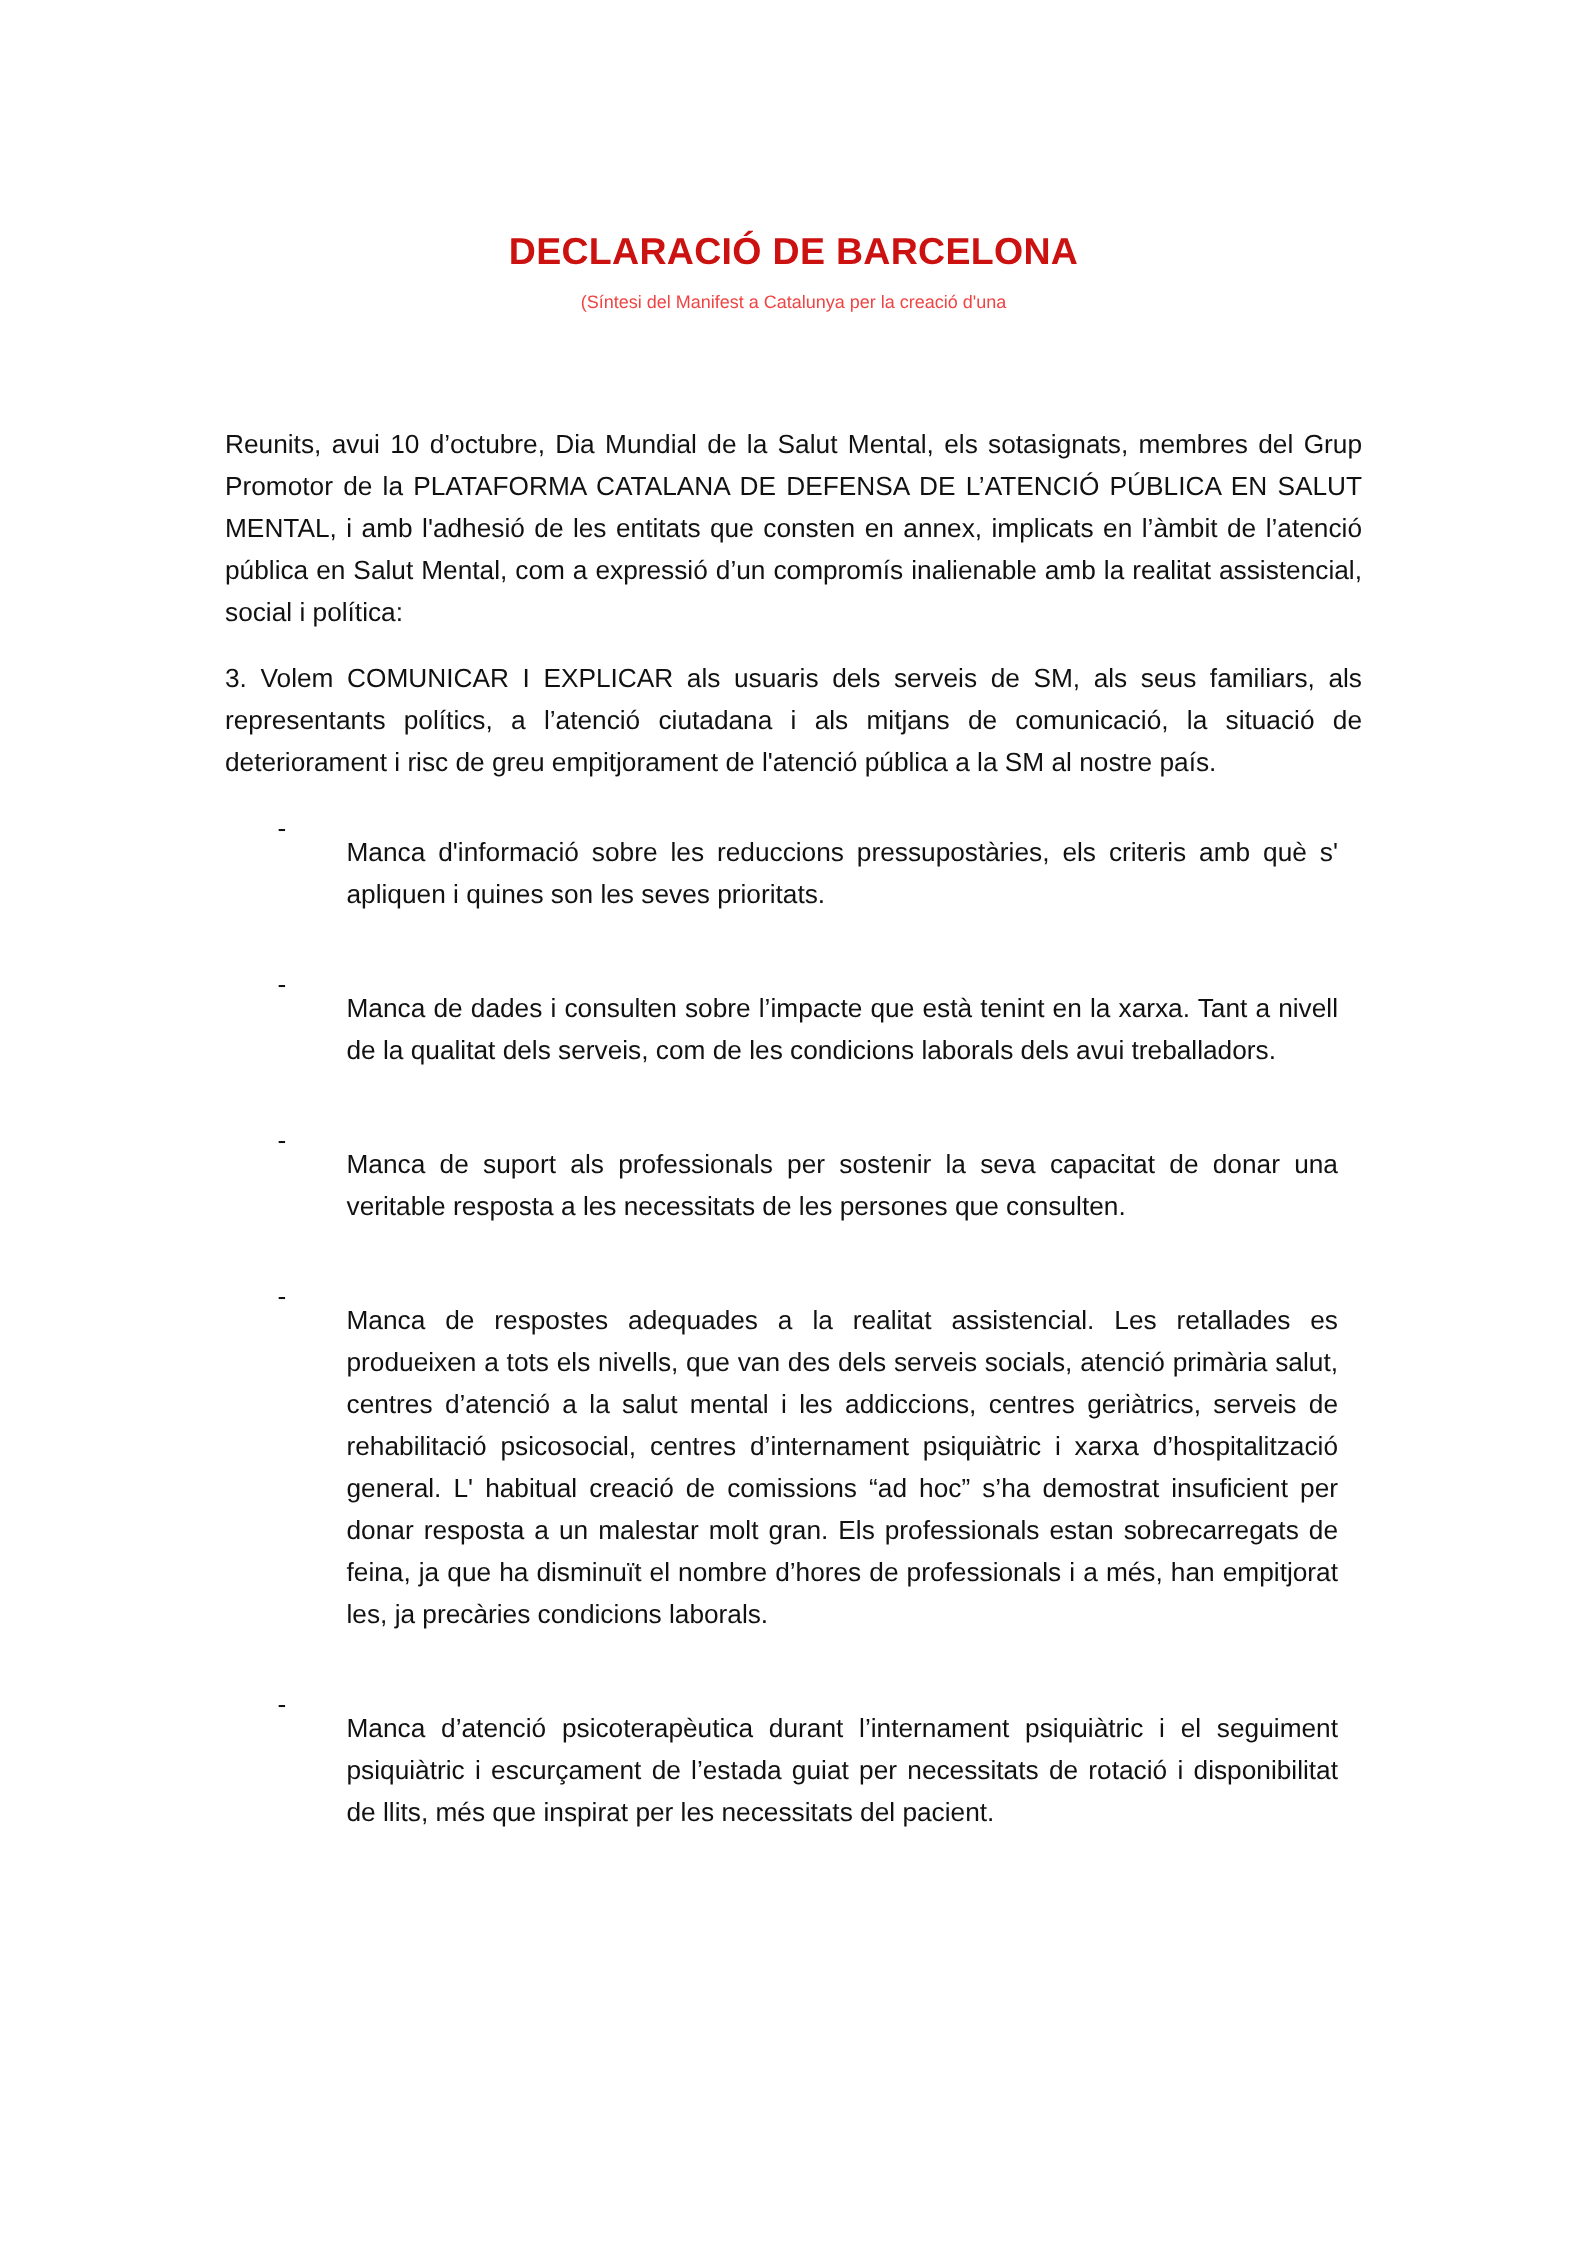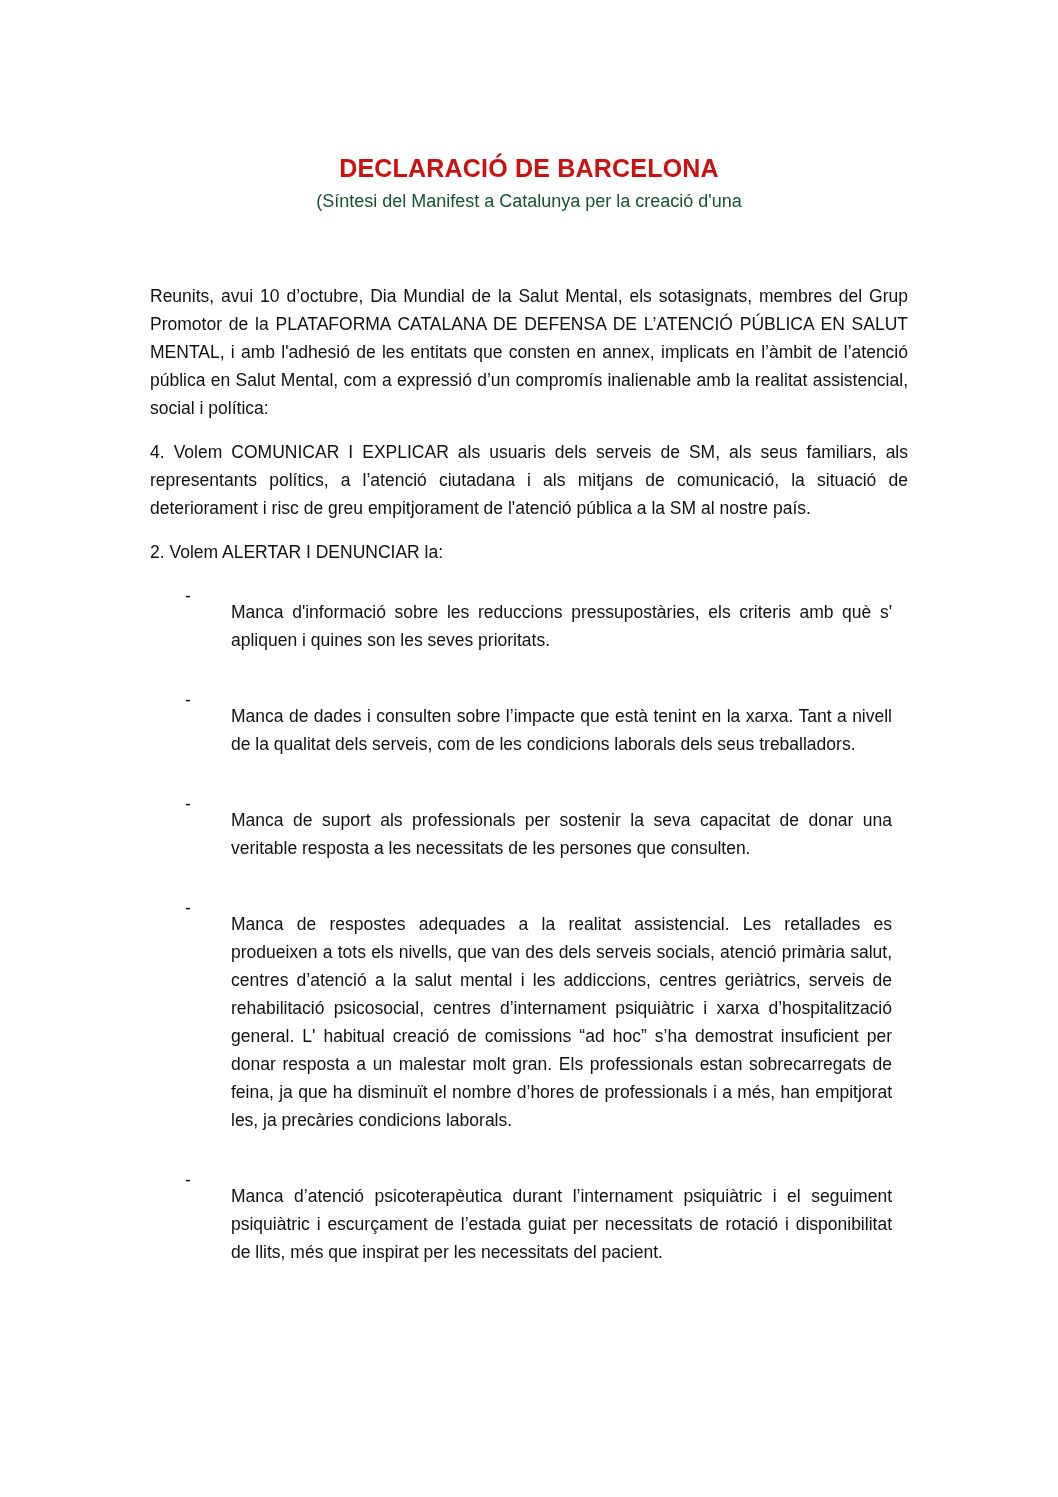--- a/index.html
+++ b/index.html
@@ -24,23 +24,23 @@
   }
   .doc-title {
     margin: 0 0 7px 0;
     font-size: 25px;
     line-height: 30px;
     font-weight: bold;
     color: #cc1111;
     letter-spacing: 0.2px;
   }
   .doc-subtitle {
-    font-size: 18px;
+    font-size: 12px;
     line-height: 22px;
-    color: #14532d;
+    color: #ef4444;
     font-weight: normal;
   }
   .para {
     margin: 0 0 16px 0;
     font-size: 17.5px;
     line-height: 28px;
     text-align: justify;
   }
   .b { font-weight: normal; }
   .bullets {
@@ -70,34 +70,33 @@
 
 <div class="page">
 
   <div class="doc-header">
     <h1 class="doc-title">DECLARACIÓ DE BARCELONA</h1>
     <div class="doc-subtitle">(Síntesi del Manifest a Catalunya per la creació d'una</div>
   </div>
 
   <p class="para"><span>Reunits, avui  </span><span class="b">10 d’octubre, Dia Mundial de la Salut Mental</span><span>, els sotasignats, membres del Grup Promotor de la PLATAFORMA CATALANA DE DEFENSA DE L’ATENCIÓ PÚBLICA EN SALUT MENTAL, i amb l'adhesió de les entitats que consten en annex, implicats en l’àmbit de l’atenció pública en Salut Mental, com a expressió d’un compromís inalienable amb la realitat assistencial, social i política:</span></p>
 
-  <p class="para"><span>4. Volem </span><span class="b">COMUNICAR I EXPLICAR</span><span> als usuaris dels serveis de SM,  als seus familiars, als representants polítics, a l’atenció ciutadana i als mitjans de comunicació, la situació de deteriorament i risc de greu empitjorament de l'atenció pública a la SM al nostre país.</span></p>
+  <p class="para"><span>3. Volem </span><span class="b">COMUNICAR I EXPLICAR</span><span> als usuaris dels serveis de SM,  als seus familiars, als representants polítics, a l’atenció ciutadana i als mitjans de comunicació, la situació de deteriorament i risc de greu empitjorament de l'atenció pública a la SM al nostre país.</span></p>
 
-  <p class="para"><span>2. Volem </span><span class="b">ALERTAR I DENUNCIAR</span><span> la:</span></p>
 
   <div class="bullets">
 
     <div class="bullet">
       <span class="dash">-</span>
       <p class="btext"><span class="b">Manca  d'informació</span><span> sobre les reduccions pressupostàries, els criteris amb què s' apliquen i quines son les seves prioritats.</span></p>
     </div>
 
     <div class="bullet">
       <span class="dash">-</span>
-      <p class="btext"><span class="b">Manca de dades i consulten</span><span> sobre l’impacte que està tenint en la xarxa. Tant a nivell de la qualitat dels serveis, com de les condicions laborals dels seus treballadors.</span></p>
+      <p class="btext"><span class="b">Manca de dades i consulten</span><span> sobre l’impacte que està tenint en la xarxa. Tant a nivell de la qualitat dels serveis, com de les condicions laborals dels avui treballadors.</span></p>
     </div>
 
     <div class="bullet">
       <span class="dash">-</span>
       <p class="btext"><span class="b">Manca de suport</span><span> als professionals per sostenir la seva capacitat de donar una veritable resposta a les necessitats de les persones que consulten.</span></p>
     </div>
 
     <div class="bullet">
       <span class="dash">-</span>
       <p class="btext"><span class="b">Manca de respostes</span><span> adequades a la realitat assistencial. Les retallades es produeixen a tots els nivells, que van des dels serveis socials, atenció primària salut, centres d’atenció a la salut mental i les addiccions, centres geriàtrics, serveis de rehabilitació psicosocial, centres d’internament psiquiàtric i xarxa d’hospitalització general. L' habitual creació de comissions “ad hoc” s’ha demostrat insuficient per donar resposta a un malestar molt gran. Els professionals estan sobrecarregats de feina, ja que ha disminuït el nombre d’hores de professionals i a més, han empitjorat les, ja precàries condicions laborals.</span></p>

